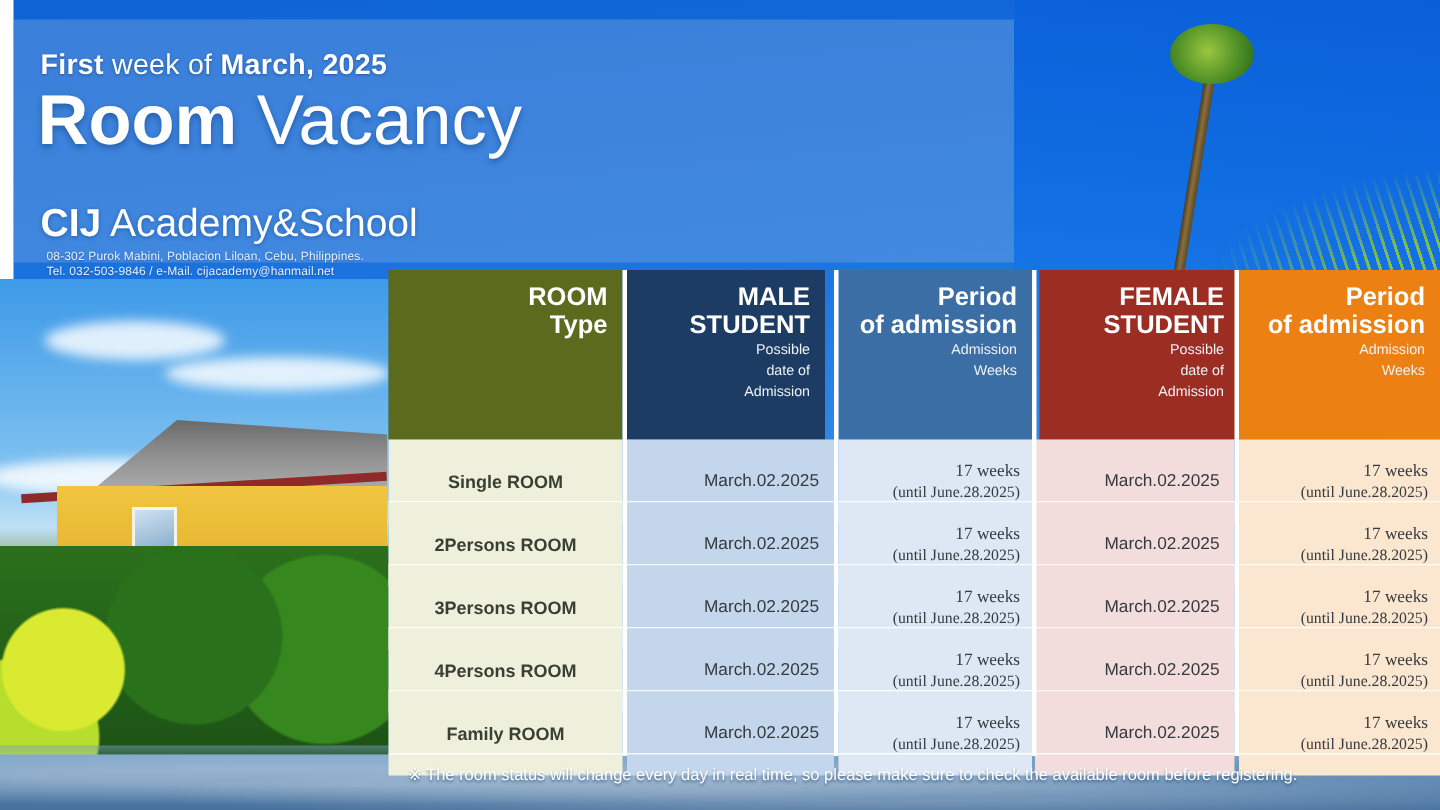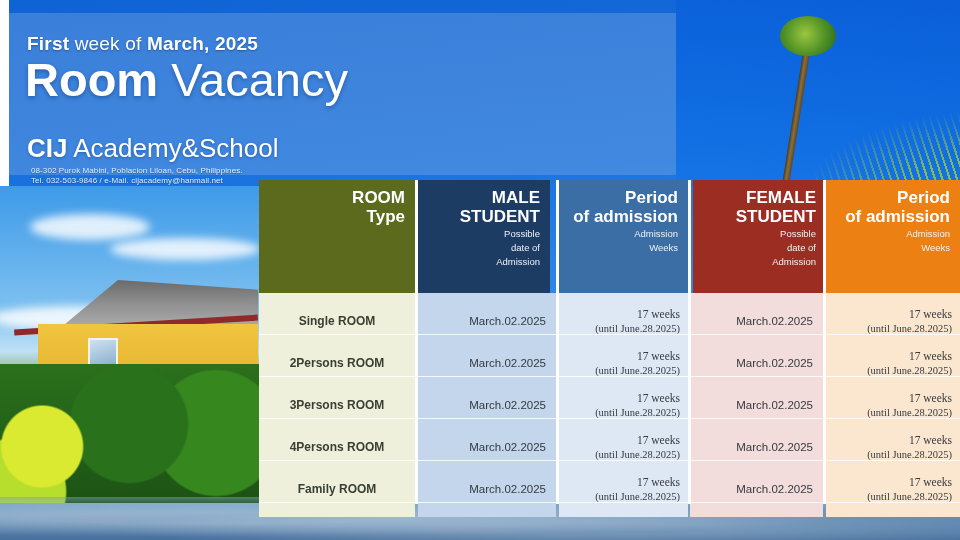--- a/index.html
+++ b/index.html
@@ -342,14 +342,15 @@
           <div class="rowgap"></div>
         </div>
       </div>
 
     <div class="colgap" style="left:156px;"></div>
     <div class="colgap" style="left:297px;"></div>
     <div class="colgap" style="left:429px;"></div>
     <div class="colgap" style="left:564px;"></div>
   </div>
 
+  <div class="note">※ The room status will change every day in real time, so please make sure to check the available room before registering.</div>
 
 </div>
 
 </body></html>

